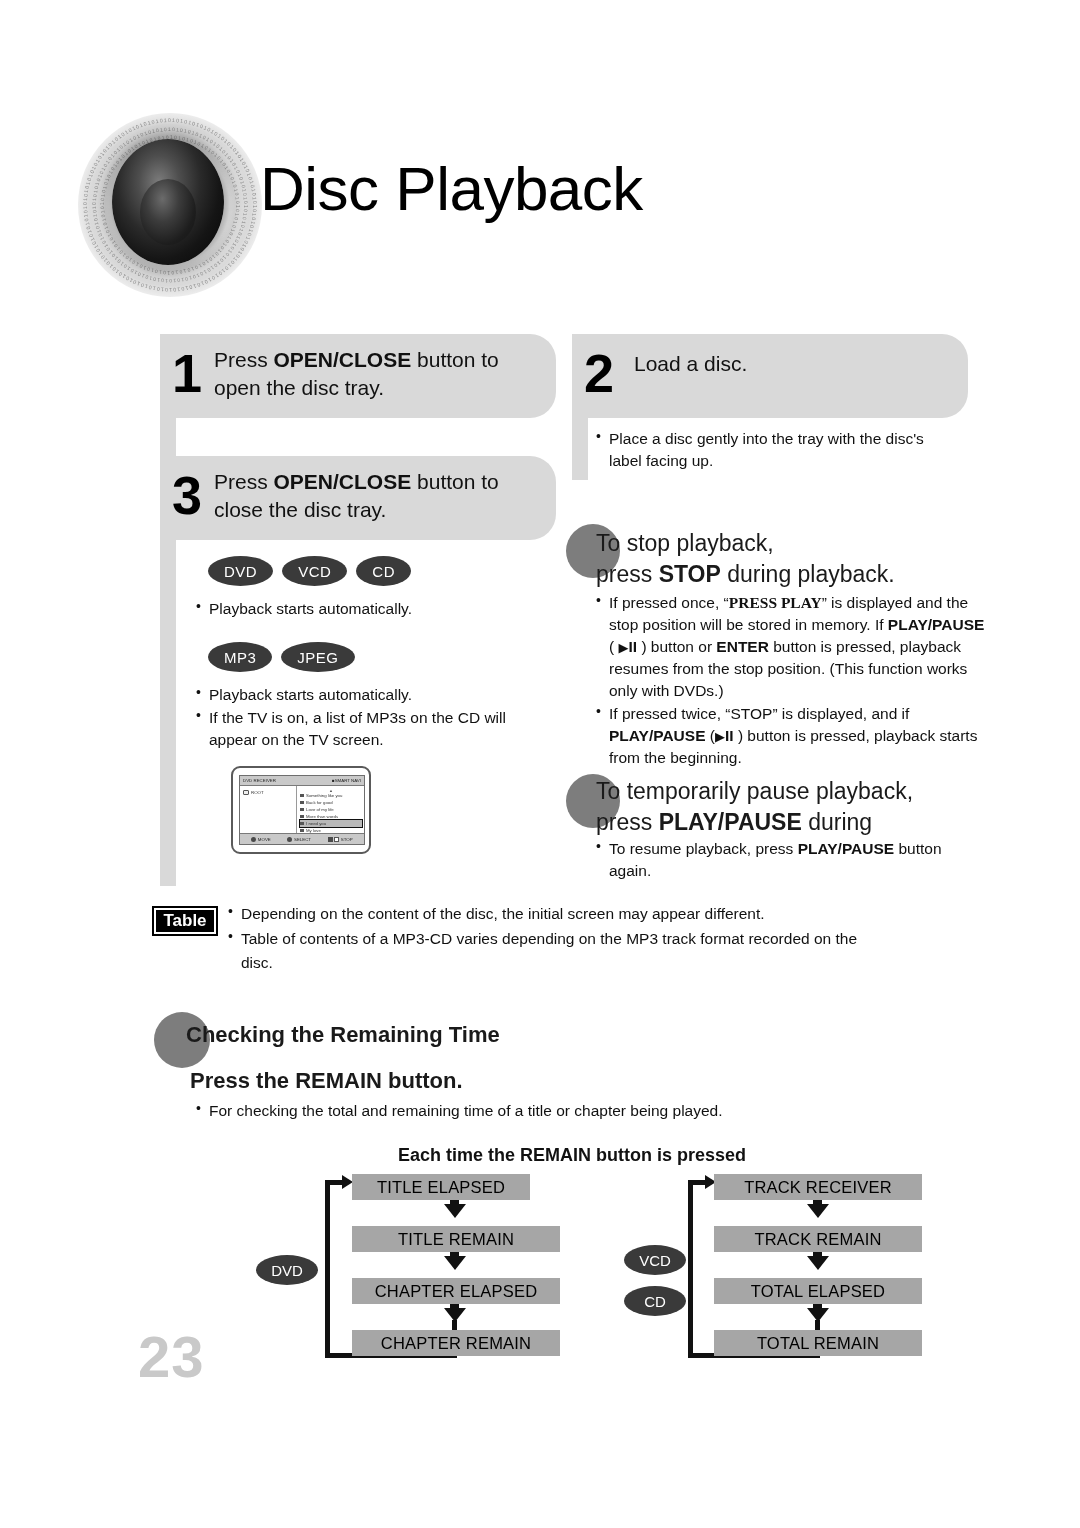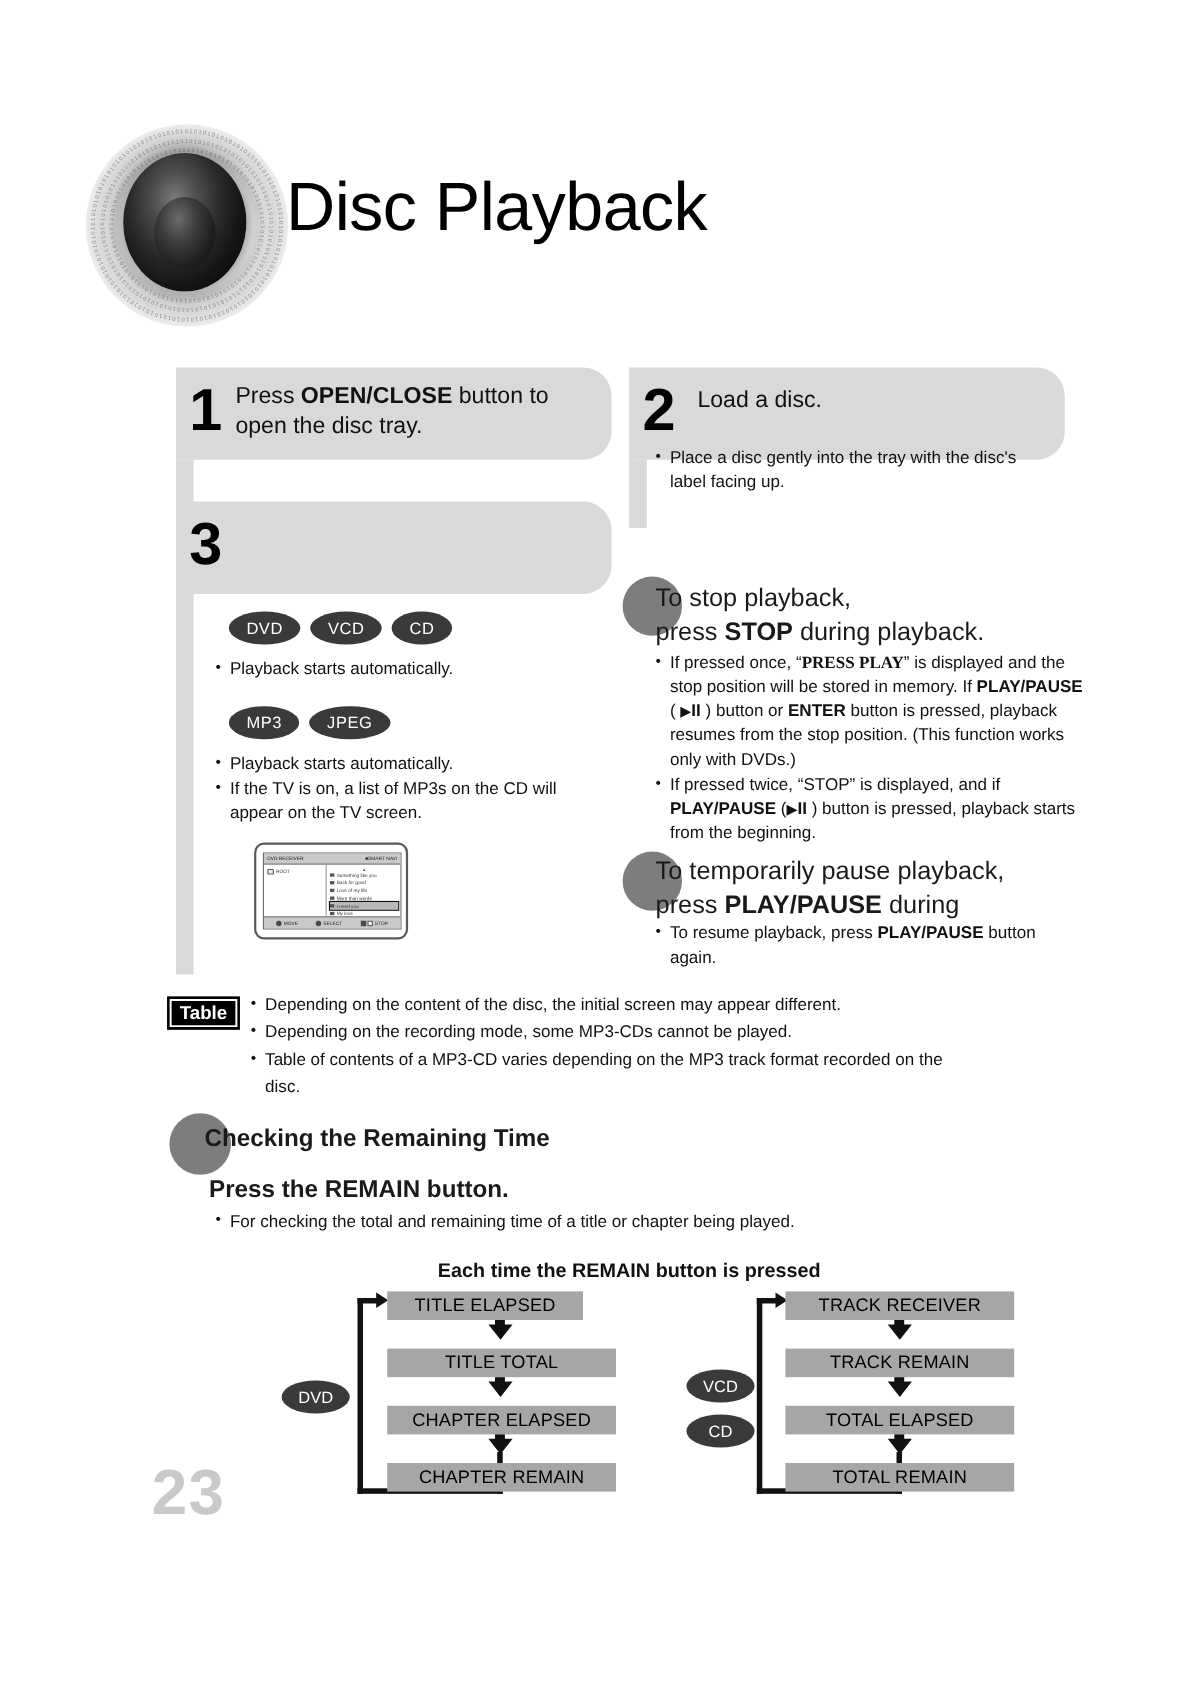--- a/index.html
+++ b/index.html
@@ -665,26 +665,27 @@
   <div class="rail" style="left:572px; top:418px; height:62px;"></div>
 
   <div class="stepbox" style="left:160px; top:334px; width:396px; height:84px;"></div>
   <div class="stepnum" style="left:172px; top:346px;">1</div>
   <div class="steptext" style="left:214px; top:346px; width:330px;">Press <b>OPEN/CLOSE</b> button to open the disc tray.</div>
 
   <div class="stepbox" style="left:572px; top:334px; width:396px; height:84px;"></div>
   <div class="stepnum" style="left:584px; top:346px;">2</div>
   <div class="steptext" style="left:634px; top:350px; width:300px;">Load a disc.</div>
 
-  <div class="bul" style="left:596px; top:406px; width:330px;">
+  <div class="bul" style="left:596px; top:428px; width:330px;">
     <div class="item">Place a disc gently into the tray with the disc's label facing up.</div>
   </div>
 
   <div class="stepbox" style="left:160px; top:456px; width:396px; height:84px;"></div>
   <div class="stepnum" style="left:172px; top:468px;">3</div>
+  <div class="steptext" style="left:214px; top:468px; width:320px;">Press <b>OPEN/CLOSE</b> button to close the disc tray.</div>
 
   <div class="pillrow" style="left:208px; top:556px;">
     <div class="pill">DVD</div>
     <div class="pill">VCD</div>
     <div class="pill">CD</div>
   </div>
   <div class="bul" style="left:196px; top:598px; width:320px;">
     <div class="item">Playback starts automatically.</div>
   </div>
 
@@ -777,21 +778,20 @@
     <span>To temporarily pause playback,</span><br>
     <span>press <b>PLAY/PAUSE</b> during</span>
   </div>
   <div class="bul" style="left:596px; top:838px; width:380px;">
     <div class="item">To resume playback, press <b>PLAY/PAUSE</b> button again.</div>
   </div>
 
   <div class="notebadge">Table</div>
   <div class="bul" style="left:228px; top:902px; width:630px; line-height:1.56;">
     <div class="item">Depending on the content of the disc, the initial screen may appear different.</div>
-    <div class="item">Depending on the recording mode, some MP3-CDs cannot be played.</div>
     <div class="item">Table of contents of a MP3-CD varies depending on the MP3 track format recorded on the disc.</div>
   </div>
 
   <div class="graycircle" style="left:154px; top:1012px; width:56px; height:56px;"></div>
   <div class="sechead" style="left:190px; top:1066px; font-weight:bold; font-size:22px;">Press the REMAIN button.</div>
   <div class="sechead" style="left:186px; top:1020px; font-weight:bold; font-size:22px;">Checking the Remaining Time</div>
   <div class="bul" style="left:196px; top:1100px; width:680px;">
     <div class="item">For checking the total and remaining time of a title or chapter being played.</div>
   </div>
 
@@ -802,21 +802,21 @@
   <div class="loopline" style="left:325px; top:1180px; width:5px; height:178px;"></div>
   <div class="loopline" style="left:325px; top:1353px; width:132px; height:5px;"></div>
   <div class="loopline" style="left:325px; top:1180px; width:22px; height:5px;"></div>
   <div class="loopArrowHead" style="left:342px; top:1175px;"></div>
   <div class="loopline" style="left:452px; top:1320px; width:5px; height:38px;"></div>
 
   <div class="fbox" style="left:352px; top:1174px; width:178px; height:26px;">TITLE ELAPSED</div>
   <div class="farrow" style="left:444px; top:1204px;"></div>
   <div class="fstem" style="left:450px; top:1200px; height:8px;"></div>
 
-  <div class="fbox" style="left:352px; top:1226px; width:208px; height:26px;">TITLE TOTAL</div>
+  <div class="fbox" style="left:352px; top:1226px; width:208px; height:26px;">TITLE REMAIN</div>
   <div class="farrow" style="left:444px; top:1256px;"></div>
   <div class="fstem" style="left:450px; top:1252px; height:8px;"></div>
 
   <div class="fbox" style="left:352px; top:1278px; width:208px; height:26px;">CHAPTER ELAPSED</div>
   <div class="farrow" style="left:444px; top:1308px;"></div>
   <div class="fstem" style="left:450px; top:1304px; height:8px;"></div>
 
   <div class="fbox" style="left:352px; top:1330px; width:208px; height:26px;">CHAPTER REMAIN</div>
 
   <div class="discpill" style="left:624px; top:1245px; width:62px; height:30px;">VCD</div>

